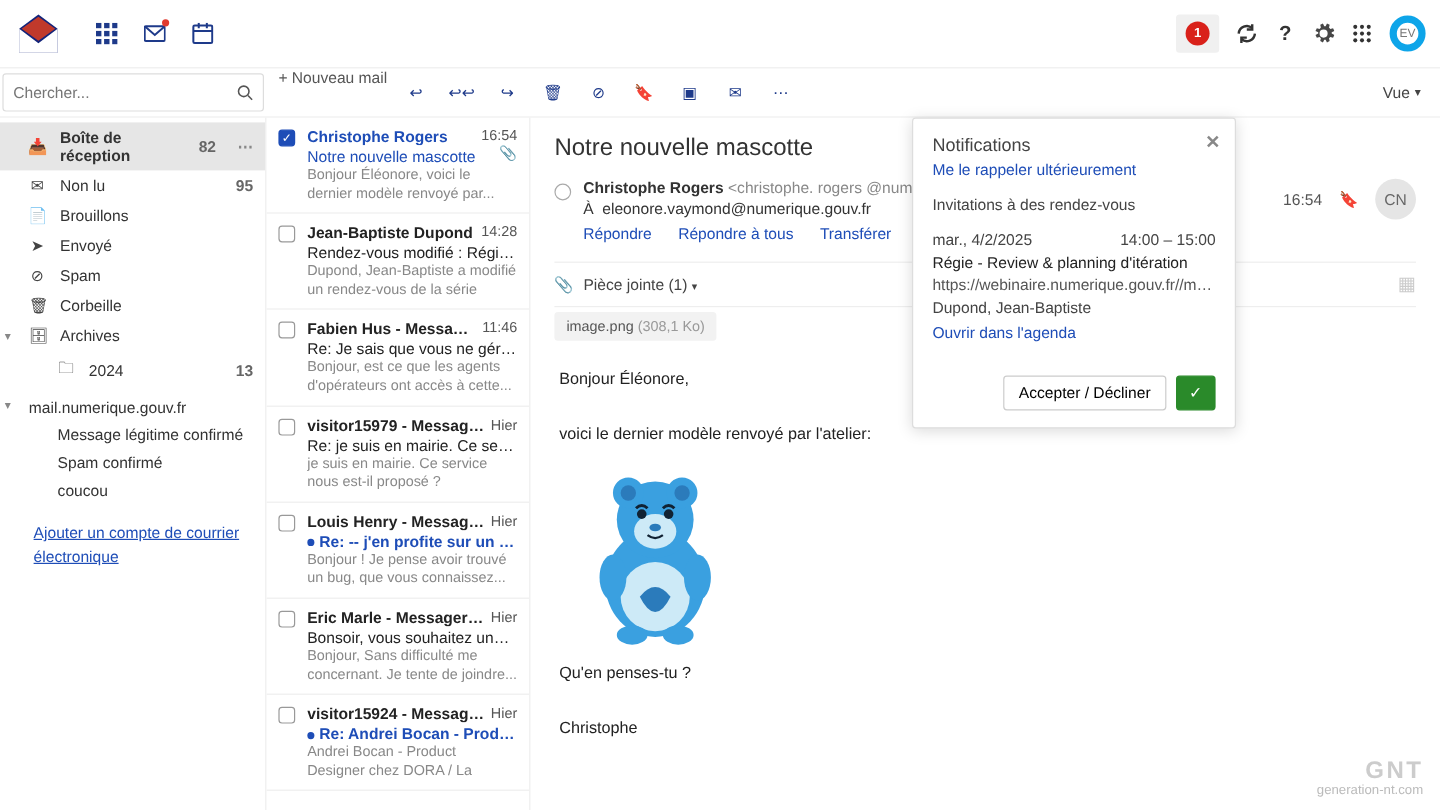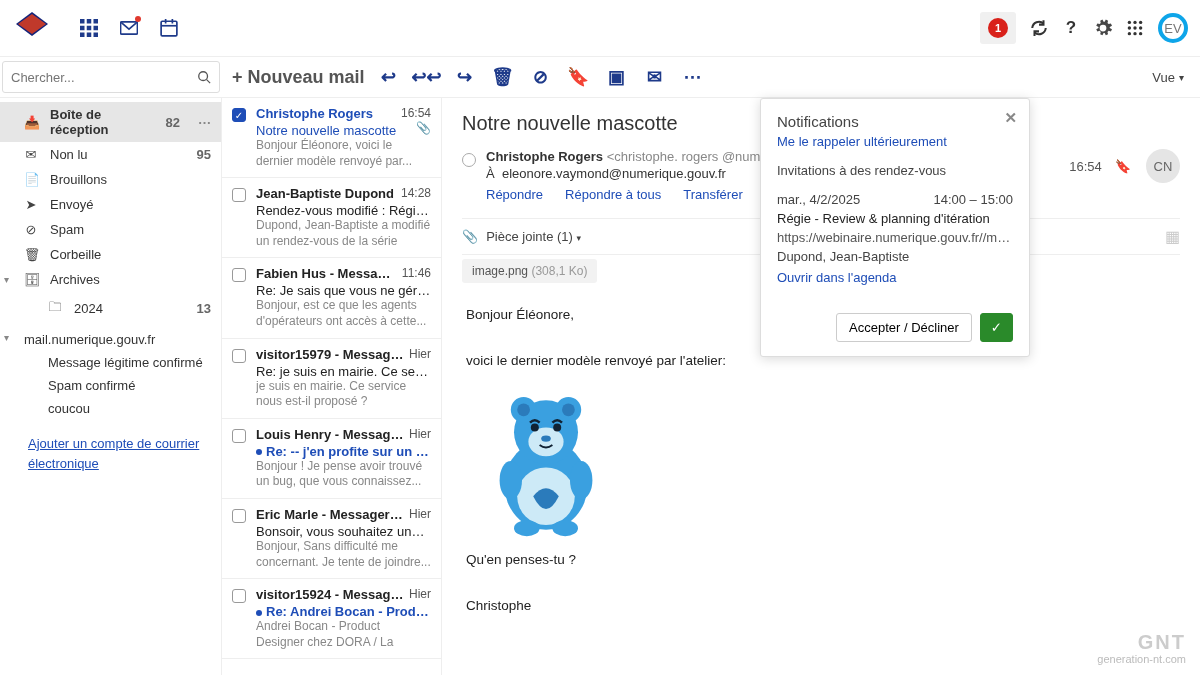--- a/index.html
+++ b/index.html
@@ -10,27 +10,27 @@
   .logo { width: 40px; height: 40px; }
   .top-icons { display: flex; gap: 22px; margin-left: 28px; }
   .top-icons .ti { width: 18px; height: 18px; color: #1e3a8a; cursor: pointer; display:flex; align-items:center; justify-content:center;}
   .notif-dot { width: 6px; height: 6px; background: #e0392e; border-radius: 50%; position: absolute; top: -3px; right: -3px; }
   .ti-wrap{position:relative;}
   
   .topbar-right { margin-left: auto; display: flex; align-items: center; gap: 14px; }
   .round-badge { width: 20px; height: 20px; border-radius: 50%; background: #d9211a; color: #fff; font-size: 11px; font-weight: bold; display:flex; align-items:center; justify-content:center; }
   .ri { width: 18px; height: 18px; color: #555; cursor: pointer; display:flex; align-items:center; justify-content:center;}
   .bell-box { background: #f0f0f0; border-radius: 3px; padding: 6px 8px; display:flex; align-items:center; }
-  .avatar-badge { width: 30px; height: 30px; border-radius: 50%; border: 4px solid #0ea5e9; display:flex; align-items:center; justify-content:center; font-size: 13px; color:#777; }
+  .avatar-badge { width: 30px; height: 30px; border-radius: 50%; border: 6px solid #0ea5e9; display:flex; align-items:center; justify-content:center; font-size: 10px; color:#777; }
   
   
   .row2 { height: 42px; display: flex; align-items: stretch; border: 1px solid #eee; border-left:none; border-right:none; }
   .search-box { width: 218px; height: 32px; display:flex; align-items:center; background:#fff; border:1px solid #ddd; border-radius:3px; padding:0 8px; margin:4px 0 4px 2px; }
   .search-box input { border:none; outline:none; flex:1; font-size:13px; color:#555; }
-  .compose-wrap { display:flex; align-items:center; padding: 0 12px; color:#555; font-size:18px; gap:10px;font-weight:bold; }
+  .compose-wrap { display:flex; padding: 0 12px; color:#555; font-size:13px; gap:10px; }
   .compose-btn { cursor:pointer; }
   .toolbar-icons { display:flex; align-items:center; gap:22px; color:#1e3a8a; margin-left:6px; }
   .tbi { width:16px; height:16px; cursor:pointer; display:flex; align-items:center; justify-content:center;}
   .vue { margin-left:auto; margin-right:16px; display:flex; align-items:center; font-size:13px; color:#444; cursor:pointer; }
 
   
   .cols { display:flex; height: calc(675px - 56px - 42px); }
   
   
   .sidebar { width: 222px; border-right:1px solid #eee; overflow-y:auto; font-size:13px; color:#333; padding-top:4px;}

